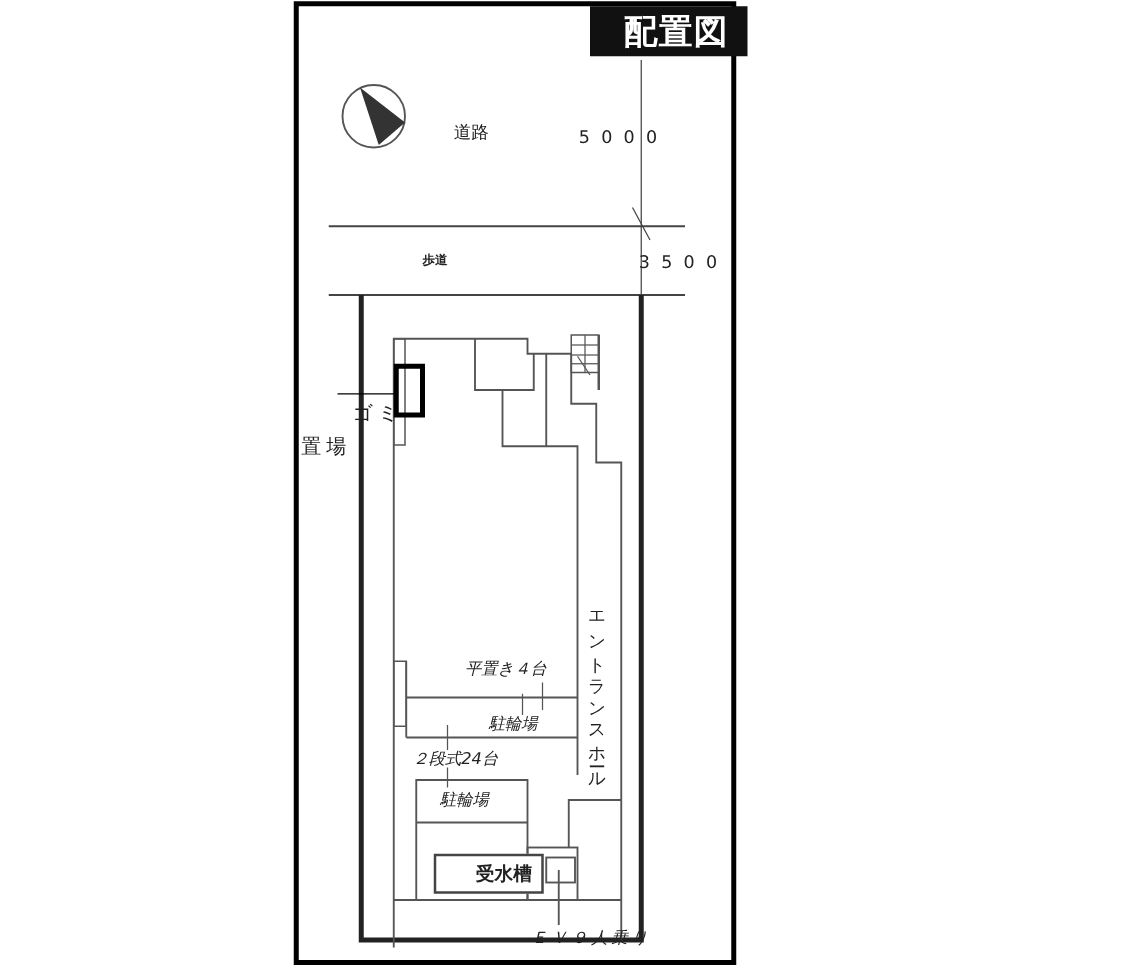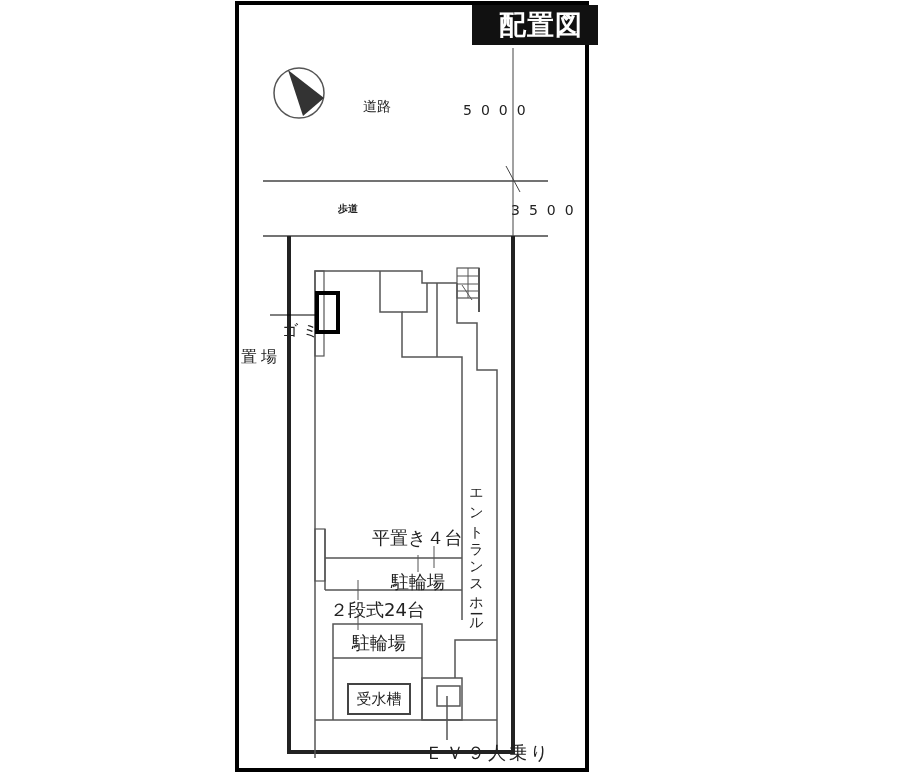--- a/index.html
+++ b/index.html
@@ -6,24 +6,24 @@
   body { width: 903px; height: 773px; position: relative; overflow: hidden;
          font-family: "DejaVu Sans", sans-serif; }
   #plan { position: absolute; left: 0; top: 0; }
   .lbl { position: absolute; color: #222; font-family: "DejaVu Sans", sans-serif;
          white-space: nowrap; line-height: 1; }
   .title-box { position: absolute; left: 472px; top: 5px; width: 114px; height: 40px;
                background: #111; color: #fff; font-weight: bold; font-size: 27px;
                display: flex; align-items: center; justify-content: center; letter-spacing: 1px; padding-left: 12px; }
   .digits { font-size: 14px; letter-spacing: 9px; }
   .vert { writing-mode: vertical-rl; text-orientation: upright; font-size: 14px; letter-spacing: 2px; }
-  .small { font-size: 18px; }
+  .small { font-size: 13px; font-style: italic; }
   .tank { position: absolute; left: 347px; top: 683px; width: 60px; height: 28px;
           border: 2px solid #444; background: #fff; display: flex; align-items: center;
-          justify-content: center; font-size: 15px; font-weight: normal; color: #222; }
+          justify-content: center; font-size: 15px; font-weight: bold; color: #222; padding-left: 24px; }
 </style>
 </head>
 <body>
 
 <svg id="plan" width="903" height="773" viewBox="0 0 903 773">
 
   <rect x="237" y="3" width="350" height="767" fill="none" stroke="#000" stroke-width="4"></rect>
 
   <g>
     <circle cx="299" cy="93" r="25" fill="none" stroke="#555" stroke-width="1.5"></circle>

